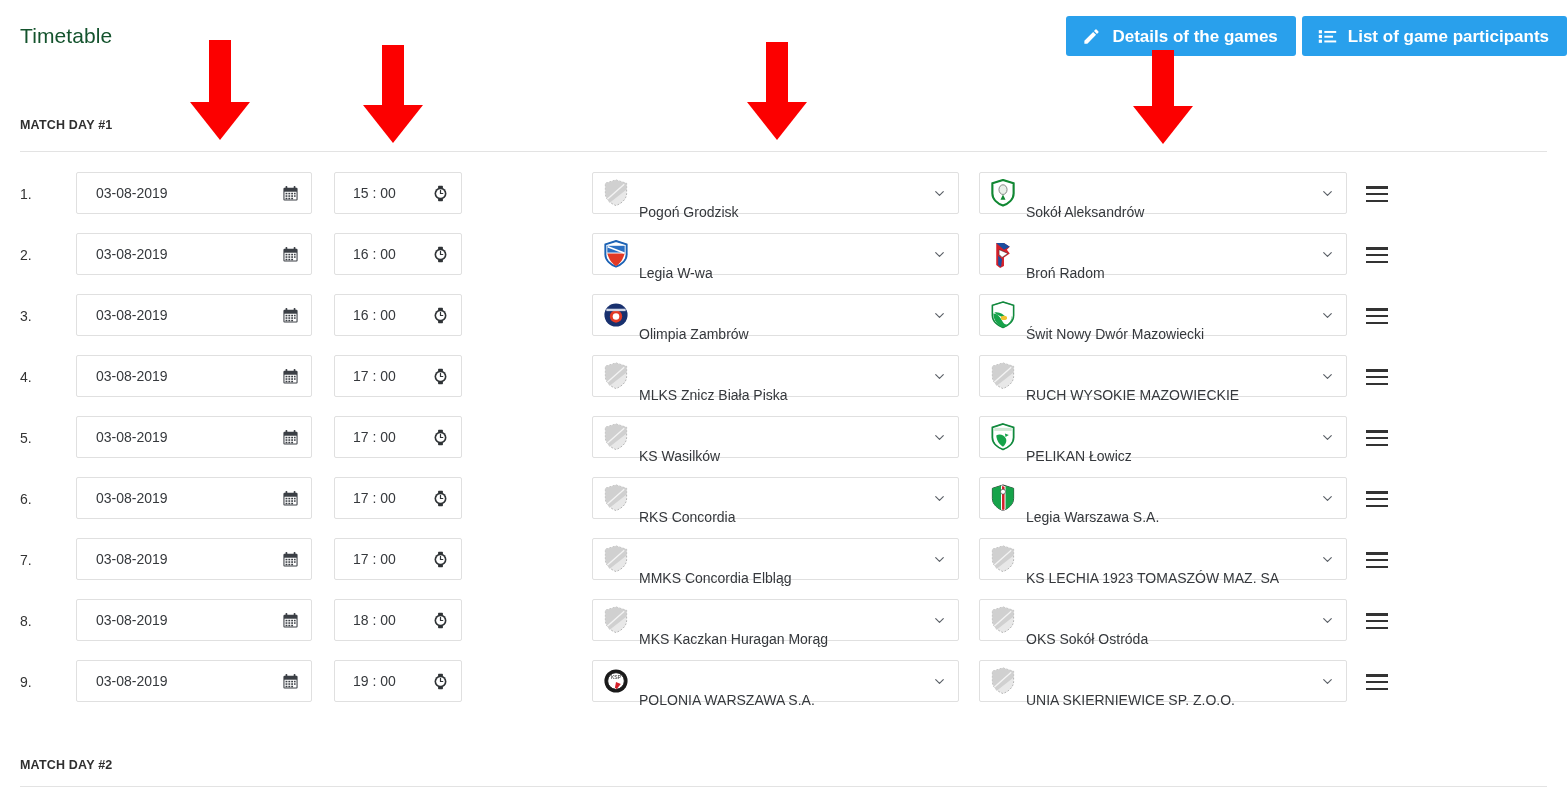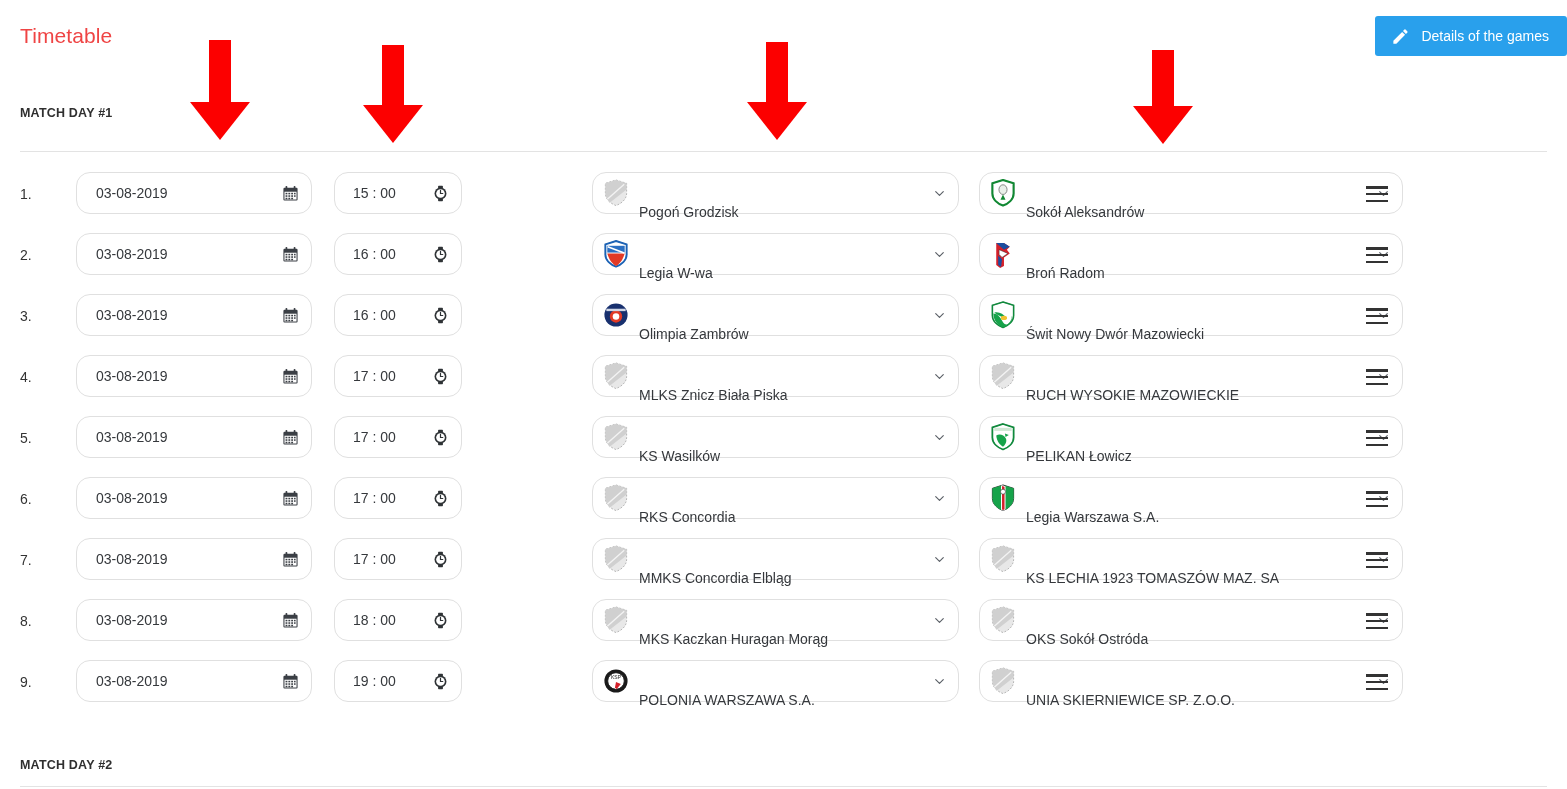--- a/index.html
+++ b/index.html
@@ -9,45 +9,46 @@
     background: #ffffff;
     font-family: "Liberation Sans", sans-serif;
     color: #2b2b2b;
     overflow: hidden;
   }
   .page { position: relative; width: 1567px; height: 789px; }
 
   
   .page-title {
     position: absolute; left: 20px; top: 24px;
-    font-size: 21px; font-weight: 400; color: #ef4444;
+    font-size: 21px; font-weight: 400; color: #14532d;
     letter-spacing: .1px;
   }
   .header-actions {
     position: absolute; right: 0px; top: 16px;
     display: flex; gap: 6px; align-items: flex-start;
   }
   .btn {
     display: inline-flex; align-items: center; gap: 11px;
     height: 40px; padding: 0 18px 0 16px;
     background: #29a0ec; color: #ffffff;
     border: none; border-radius: 3px;
-    font-size: 14px; font-family: "Liberation Sans", sans-serif;
+    font-size: 17px; font-family: "Liberation Sans", sans-serif;
     cursor: pointer; white-space: nowrap;
     line-height: 1;
+    font-weight: bold;
   }
   .btn svg { display: block; flex: 0 0 auto; }
 
   
   .matchday {
     position: absolute; left: 20px;
     font-size: 12.5px; font-weight: bold; letter-spacing: .2px;
     color: #2f2f2f;
   }
-  #matchday-1 { top: 106px; }
+  #matchday-1 { top: 118px; }
   #matchday-2 { top: 758px; text-align: right; }
   .divider {
     position: absolute; left: 20px; width: 1527px; height: 1px;
     background: #e3e3e3;
   }
   #divider-1 { top: 151px; }
   #divider-2 { top: 786px; }
 
   
   .rows { position: absolute; left: 0; top: 0; width: 100%; }
@@ -56,35 +57,35 @@
     display: block;
   }
   .row-num {
     position: absolute; left: 20px; top: 50%; transform: translateY(-50%);
     font-size: 14px; color: #333; width: 28px;
   }
 
   .field {
     position: absolute; top: 0;
     height: 42px;
-    border: 1px solid #e0e0e0; border-radius: 14px;
+    border: 1px solid #e0e0e0; border-radius: 2px;
     background: #fff;
     display: flex; align-items: center;
   }
   .field .txt {
     font-size: 14px; color: #35383c; white-space: nowrap;
     overflow: hidden; text-overflow: ellipsis;
   }
   .field .ico { flex: 0 0 auto; display: flex; align-items: center; justify-content: center; }
 
   .date-field { left: 76px; width: 236px; padding: 0 12px 0 19px; justify-content: space-between; }
   .time-field { left: 334px; width: 128px; padding: 0 12px 0 18px; justify-content: space-between; }
   .team-field { padding: 0 12px 0 10px; }
   .team-home { left: 592px; width: 367px; }
-  .team-away { left: 979px; width: 424px; }
+  .team-away { left: 979px; width: 368px; }
 
   .team-field .crest { width: 26px; height: 28px; margin-right: 10px; flex: 0 0 auto; }
   .team-field .txt { flex: 1 1 auto; margin-top: 37px; }
   .chev { margin-left: 8px; }
 
   .drag-handle {
     position: absolute; left: 1366px; top: 50%; transform: translateY(-50%);
     width: 22px; height: 16px; cursor: grab;
     display: flex; flex-direction: column; justify-content: space-between;
   }
@@ -114,20 +115,33 @@
   <div class="page-title">Timetable</div>
 
   <div class="header-actions">
     <button class="btn">
       <span>
         <svg width="19" height="19" viewBox="0 0 24 24">
             <path fill="#ffffff" d="M3 17.25V21h3.75L17.81 9.94l-3.75-3.75L3 17.25zM20.71 7.04a1 1 0 0 0 0-1.41l-2.34-2.34a1 1 0 0 0-1.41 0l-1.83 1.83 3.75 3.75 1.83-1.83z"></path>
           </svg>
       </span>
       <span>Details of the games</span>
+    </button>
+    <button class="btn">
+      <span>
+        <svg width="19" height="19" viewBox="0 0 24 24">
+          <rect x="1" y="4" width="4" height="4" fill="#ffffff"></rect>
+          <rect x="1" y="10" width="4" height="4" fill="#ffffff"></rect>
+          <rect x="1" y="16" width="4" height="4" fill="#ffffff"></rect>
+          <rect x="8" y="5" width="15" height="2.5" fill="#ffffff"></rect>
+          <rect x="8" y="11" width="11" height="2.5" fill="#ffffff"></rect>
+          <rect x="8" y="17" width="15" height="2.5" fill="#ffffff"></rect>
+        </svg>
+      </span>
+      <span>List of game participants</span>
     </button>
   </div>
 
   <div class="matchday" id="matchday-1">MATCH DAY #1</div>
   <div class="divider" id="divider-1"></div>
 
   <div class="rows" id="rows">
       <div class="row" style="top: 172px;">
     <div class="row-num">1.</div>
 

